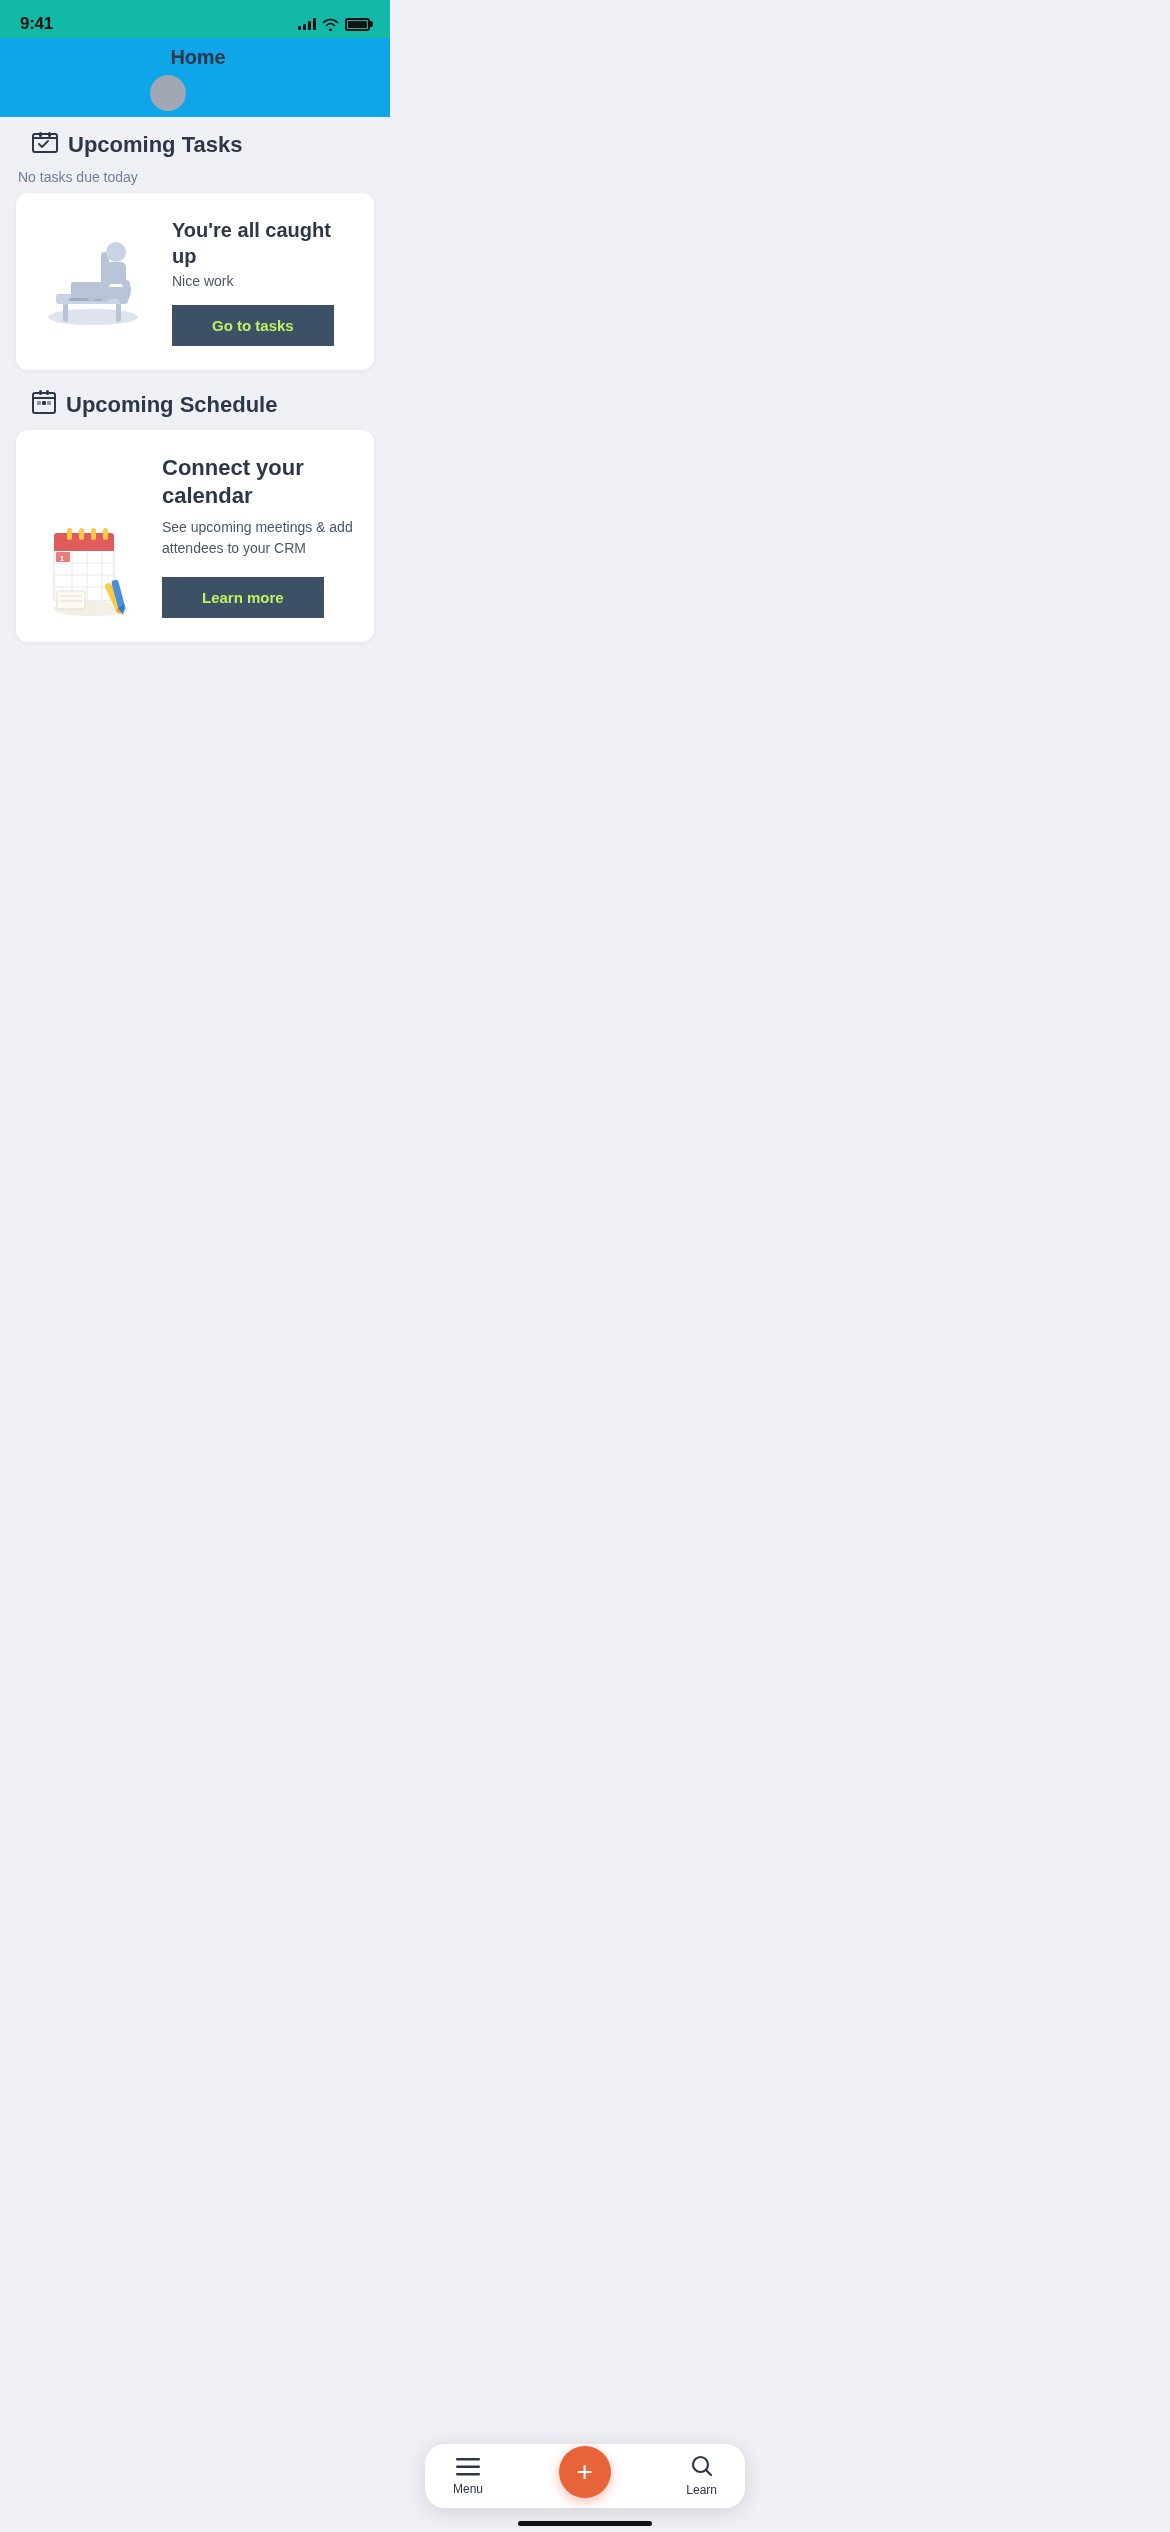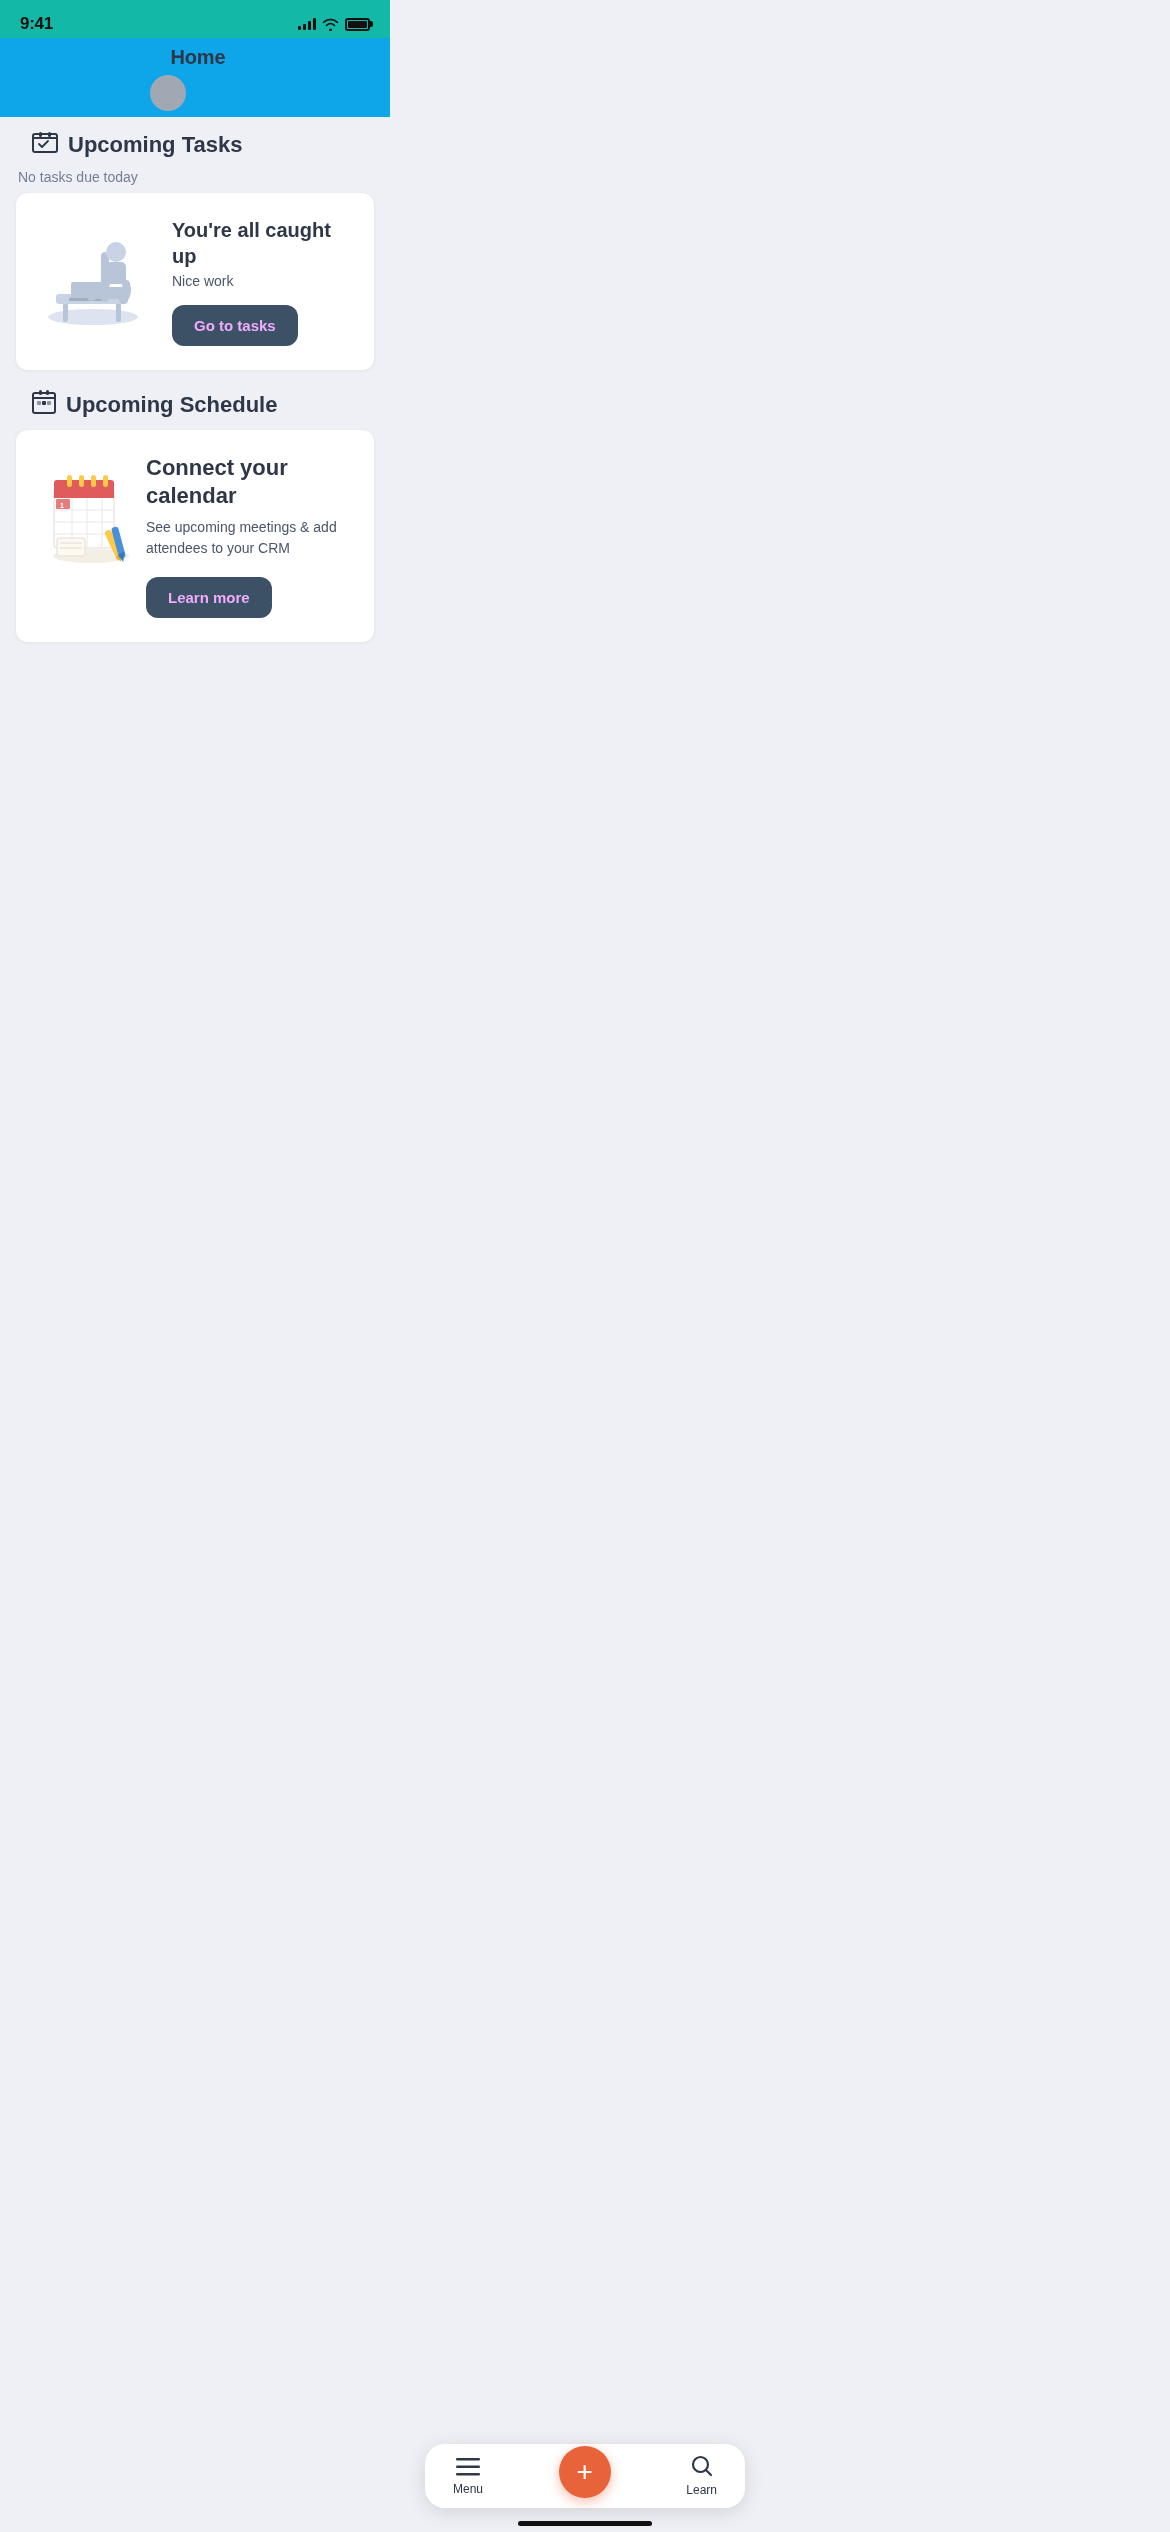--- a/index.html
+++ b/index.html
@@ -163,34 +163,35 @@
       margin-bottom: 4px;
       line-height: 1.3;
     }
     .tasks-subtext {
       font-size: 14px;
       color: #4a5568;
       margin-bottom: 16px;
     }
     .btn-primary {
       background: #3d5166;
-      color: #f0abfc;
+      color: #bef264;
       border: none;
-      border-radius: 12px;
-      padding: 12px 22px;
+      border-radius: 0;
+      padding: 12px 40px;
       font-size: 15px;
       font-weight: 600;
       cursor: pointer;
       display: inline-block;
     }
 
     
     .schedule-card-inner {
       display: flex;
-      align-items: flex-start;
+      align-items: flex-end;
+      gap: 16px;
     }
     .schedule-illustration {
       width: 110px;
       flex-shrink: 0;
       display: flex;
       align-items: center;
       justify-content: center;
       padding-top: 6px;
     }
     .schedule-text {

